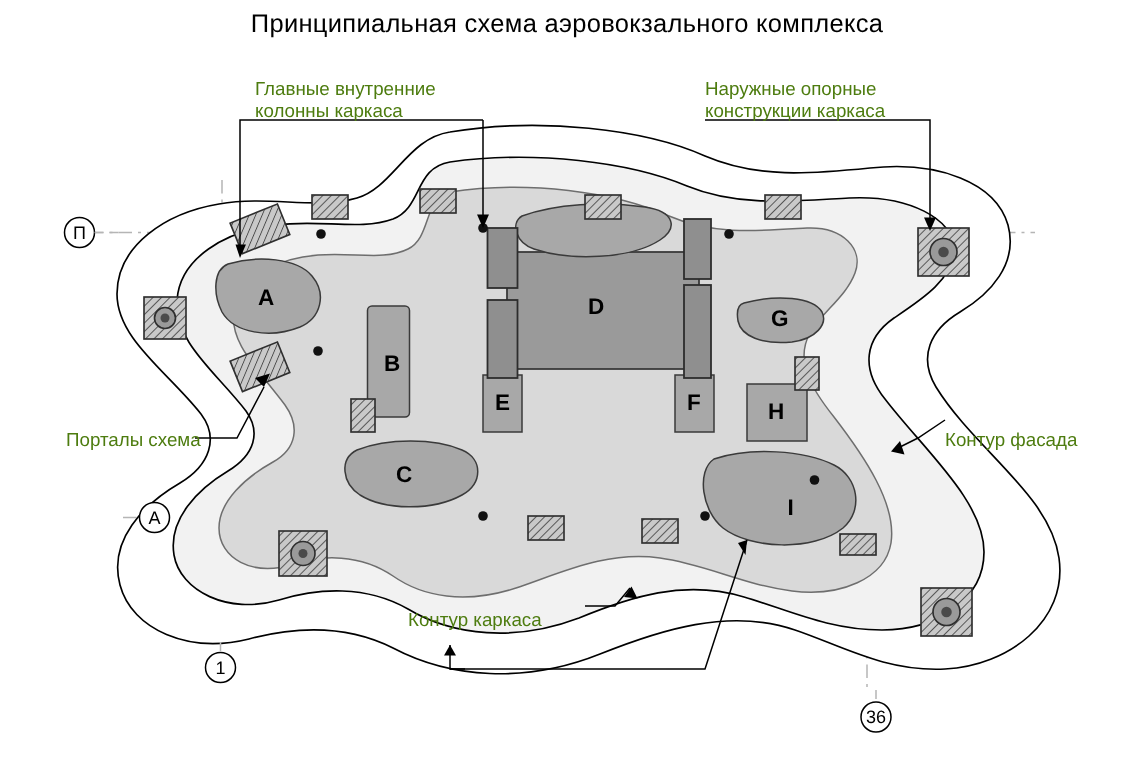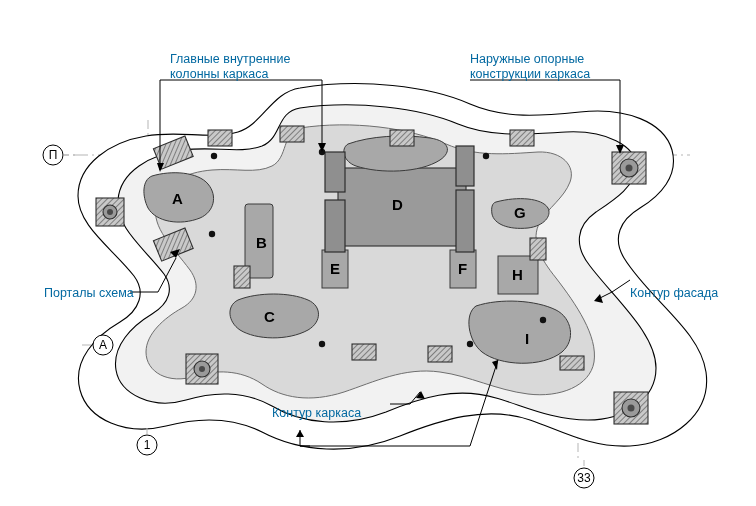--- a/index.html
+++ b/index.html
@@ -28,21 +28,21 @@
     letter-spacing: 0.2px;
   }
   svg.canvas {
     position: absolute;
     top: 0;
     left: 0;
   }
   .anno {
     position: absolute;
     font-size: 12.5px;
-    color: #0369a1;
+    color: #4d7c0f;
     line-height: 15px;
     white-space: pre-line;
   }
   .pav-label {
     position: absolute;
     font-size: 15px;
     font-weight: bold;
     color: #000;
   }
   .axis-label {
@@ -50,20 +50,21 @@
     font-size: 12px;
     color: #000;
     text-align: center;
   }
 </style>
 </head>
 <body>
 
 <div id="page">
 
+  <div id="title">Принципиальная схема аэровокзального комплекса</div>
 
   <svg class="canvas" width="756" height="506" viewBox="0 0 756 506">
 
     <g stroke="#b5b5b5" stroke-width="1" stroke-dasharray="9,4,2,4" fill="none">
       <line x1="60" y1="155" x2="690" y2="155"></line>
       <line x1="82" y1="345" x2="690" y2="345"></line>
       <line x1="148" y1="120" x2="148" y2="428"></line>
       <line x1="578" y1="120" x2="578" y2="460"></line>
     </g>
 
@@ -260,15 +261,15 @@
   <div class="pav-label" style="left:392px; top:196px;">D</div>
   <div class="pav-label" style="left:330px; top:260px;">E</div>
   <div class="pav-label" style="left:458px; top:260px;">F</div>
   <div class="pav-label" style="left:514px; top:204px;">G</div>
   <div class="pav-label" style="left:512px; top:266px;">H</div>
   <div class="pav-label" style="left:525px; top:330px;">I</div>
 
   <div class="axis-label" style="left:46px; top:148px; width:14px;">П</div>
   <div class="axis-label" style="left:96px; top:338px; width:14px;">A</div>
   <div class="axis-label" style="left:140px; top:438px; width:14px;">1</div>
-  <div class="axis-label" style="left:574px; top:471px; width:20px;">33</div>
+  <div class="axis-label" style="left:574px; top:471px; width:20px;">36</div>
 
 </div>
 
 </body></html>

